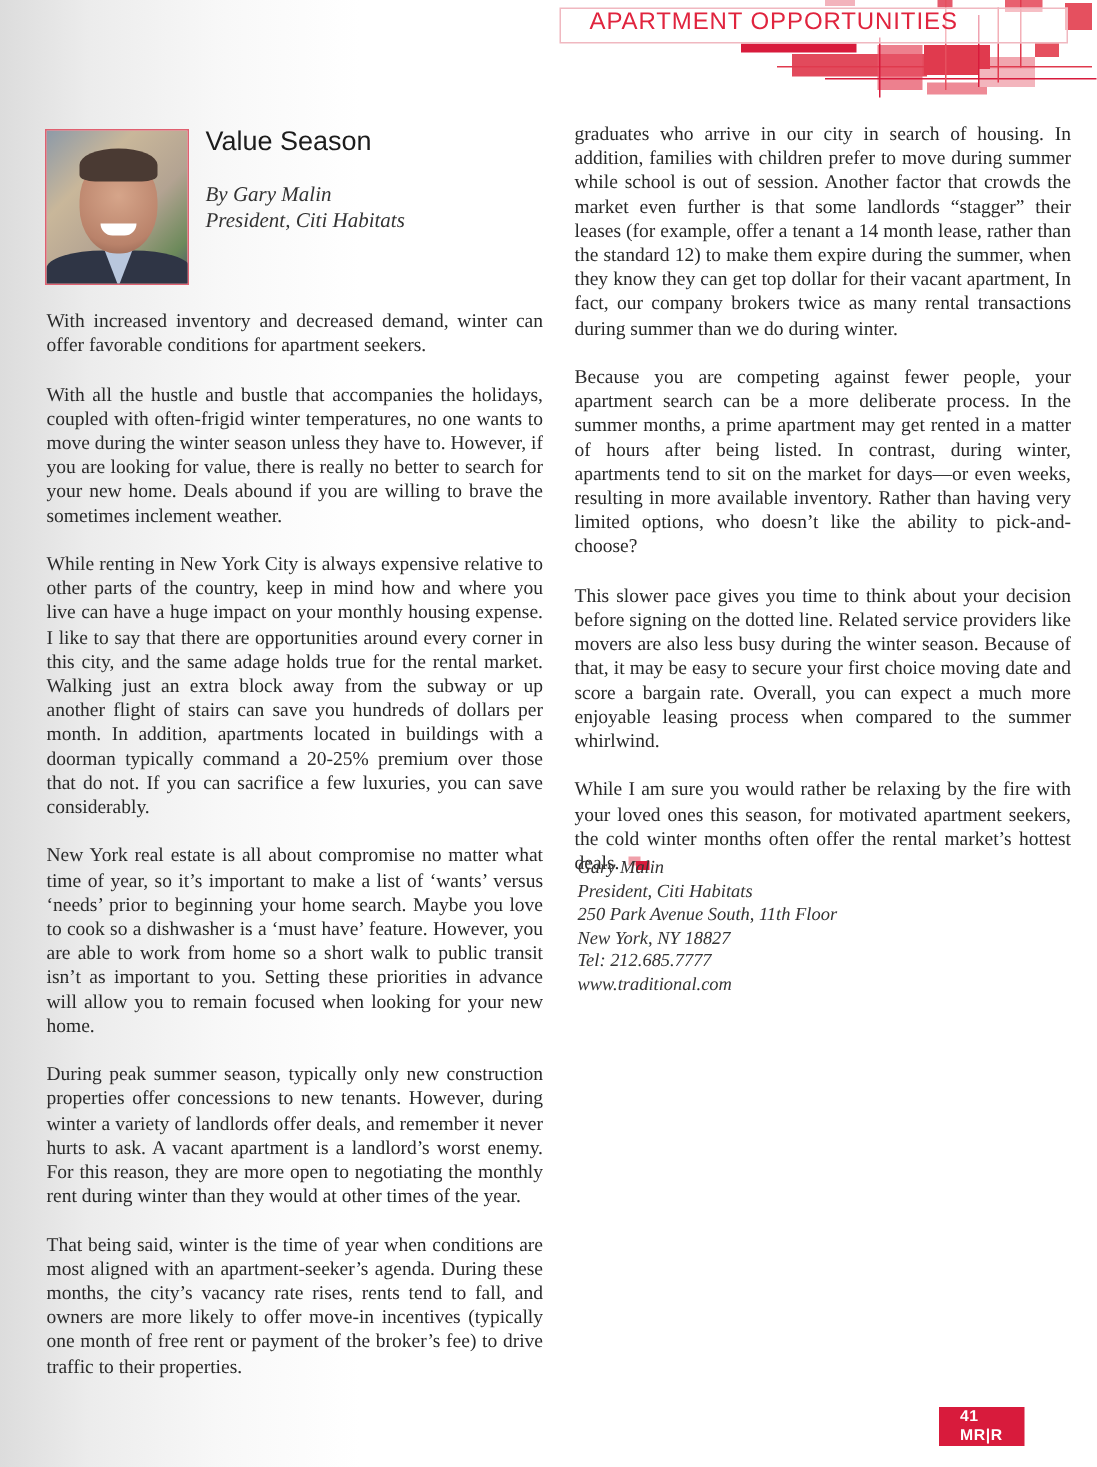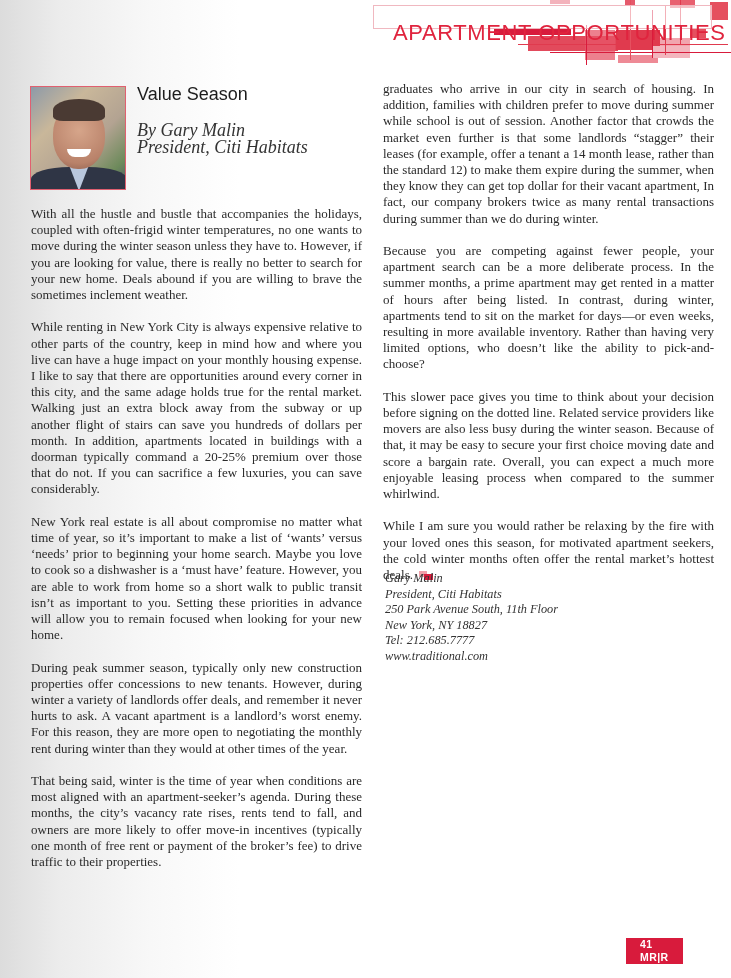--- a/index.html
+++ b/index.html
@@ -8,43 +8,43 @@
     background: linear-gradient(to right, #dcdcdc 0px, #ececec 60px, #f8f8f8 150px, #ffffff 240px, #ffffff 731px);
     font-family: "Liberation Serif", "DejaVu Serif", serif;
     color: #2a2a2a;
   }
   .header-graphic { position: absolute; left: 370px; top: 0; width: 361px; height: 70px; }
   .header-frame {
     position: absolute; left: 373px; top: 5px; width: 337px; height: 22px;
     border: 1px solid #f0b8c0; background: rgba(255,255,255,0.6);
   }
   .section-title {
-    position: absolute; left: 393px; top: 20px;
+    position: absolute; left: 393px; top: 6px;
     font-family: "Liberation Sans", "DejaVu Sans", sans-serif;
-    font-size: 22px; letter-spacing: 0.6px; color: #e0243e; white-space: nowrap;
+    font-size: 16px; letter-spacing: 0.6px; color: #e0243e; white-space: nowrap;
   }
   .deco { position: absolute; }
   .photo {
     position: absolute; left: 30px; top: 86px; width: 96px; height: 104px;
     border: 1px solid #e06070; box-sizing: border-box; overflow: hidden;
     background: linear-gradient(135deg, #8d9aa8 0%, #c9b79a 30%, #b3a392 60%, #6d8a5b 85%, #4b5468 100%);
   }
   .photo .face {
     position: absolute; left: 22px; top: 18px; width: 52px; height: 64px; border-radius: 45% 45% 48% 48%;
     background: radial-gradient(circle at 50% 40%, #d6a58a 0%, #b9826a 70%, #8a5d4c 100%);
   }
   .photo .hair { position: absolute; left: 22px; top: 12px; width: 52px; height: 22px; border-radius: 50% 50% 20% 20%; background: #4a3a33; }
   .photo .suit { position: absolute; left: 0; top: 80px; width: 96px; height: 30px; background: #2f3545; border-radius: 40% 40% 0 0; }
   .photo .shirt { position: absolute; left: 38px; top: 78px; width: 20px; height: 26px; background: #b9c7dd; clip-path: polygon(0 0,100% 0,50% 100%); }
   .photo .smile { position: absolute; left: 36px; top: 62px; width: 24px; height: 8px; border-radius: 0 0 12px 12px; background: #fff; }
   .article-title {
     position: absolute; left: 137px; top: 84px;
     font-family: "Liberation Sans", "DejaVu Sans", sans-serif; font-size: 18px; color: #1c1c1c; margin: 0; font-weight: normal;
   }
-  .byline { position: absolute; left: 137px; top: 122px; font-style: italic; font-size: 18px; line-height: 17px; color: #333; }
+  .byline { position: absolute; left: 137px; top: 122px; font-style: italic; font-size: 14px; line-height: 17px; color: #333; }
   .byline div { white-space: nowrap; }
   .col { position: absolute; width: 331px; font-size: 13px; line-height: 16.2px; }
   .col p { margin: 0 0 16.2px 0; text-align: justify; hyphens: auto; }
   .col-left { left: 31px; top: 206px; }
   .col-right { left: 383px; top: 81px; }
   .end-mark { display: inline-block; width: 14px; height: 9px; position: relative; margin-left: 6px; vertical-align: -1px; }
   .end-mark span { position: absolute; }
   .sig { position: absolute; left: 385px; top: 571px; font-style: italic; font-size: 12.3px; line-height: 15.6px; color: #333; }
   .sig div { white-space: nowrap; }
   .page-footer { position: absolute; left: 626px; top: 951px; height: 13px; display: flex; align-items: flex-end; gap: 48px; }
@@ -89,20 +89,21 @@
   <div class="smile"></div>
 </div>
 
 <h1 class="article-title">Value Season</h1>
 <div class="byline">
   <div>By Gary Malin</div>
   <div>President, Citi Habitats</div>
 </div>
 
 <div class="col col-left">
+  <p>With increased inventory and decreased demand, winter can offer favorable conditions for apartment seekers.</p>
   <p>With all the hustle and bustle that accompanies the holidays, coupled with often-frigid winter temperatures, no one wants to move during the winter season unless they have to. However, if you are looking for value, there is really no better to search for your new home. Deals abound if you are willing to brave the sometimes inclement weather.</p>
   <p>While renting in New York City is always expensive relative to other parts of the country, keep in mind how and where you live can have a huge impact on your monthly housing expense. I like to say that there are opportunities around every corner in this city, and the same adage holds true for the rental market. Walking just an extra block away from the subway or up another flight of stairs can save you hundreds of dollars per month. In addition, apartments located in buildings with a doorman typically command a 20-25% premium over those that do not. If you can sacrifice a few luxuries, you can save considerably.</p>
   <p>New York real estate is all about compromise no matter what time of year, so it’s important to make a list of ‘wants’ versus ‘needs’ prior to beginning your home search. Maybe you love to cook so a dishwasher is a ‘must have’ feature. However, you are able to work from home so a short walk to public transit isn’t as important to you. Setting these priorities in advance will allow you to remain focused when looking for your new home.</p>
   <p>During peak summer season, typically only new construction properties offer concessions to new tenants. However, during winter a variety of landlords offer deals, and remember it never hurts to ask. A vacant apartment is a landlord’s worst enemy. For this reason, they are more open to negotiating the monthly rent during winter than they would at other times of the year.</p>
   <p>That being said, winter is the time of year when conditions are most aligned with an apartment-seeker’s agenda. During these months, the city’s vacancy rate rises, rents tend to fall, and owners are more likely to offer move-in incentives (typically one month of free rent or payment of the broker’s fee) to drive traffic to their properties.</p>
 </div>
 
 <div class="col col-right">
   <p>graduates who arrive in our city in search of housing. In addition, families with children prefer to move during summer while school is out of session. Another factor that crowds the market even further is that some landlords “stagger” their leases (for example, offer a tenant a 14 month lease, rather than the standard 12) to make them expire during the summer, when they know they can get top dollar for their vacant apartment, In fact, our company brokers twice as many rental transactions during summer than we do during winter.</p>
   <p>Because you are competing against fewer people, your apartment search can be a more deliberate process. In the summer months, a prime apartment may get rented in a matter of hours after being listed. In contrast, during winter, apartments tend to sit on the market for days—or even weeks, resulting in more available inventory. Rather than having very limited options, who doesn’t like the ability to pick-and-choose?</p>

